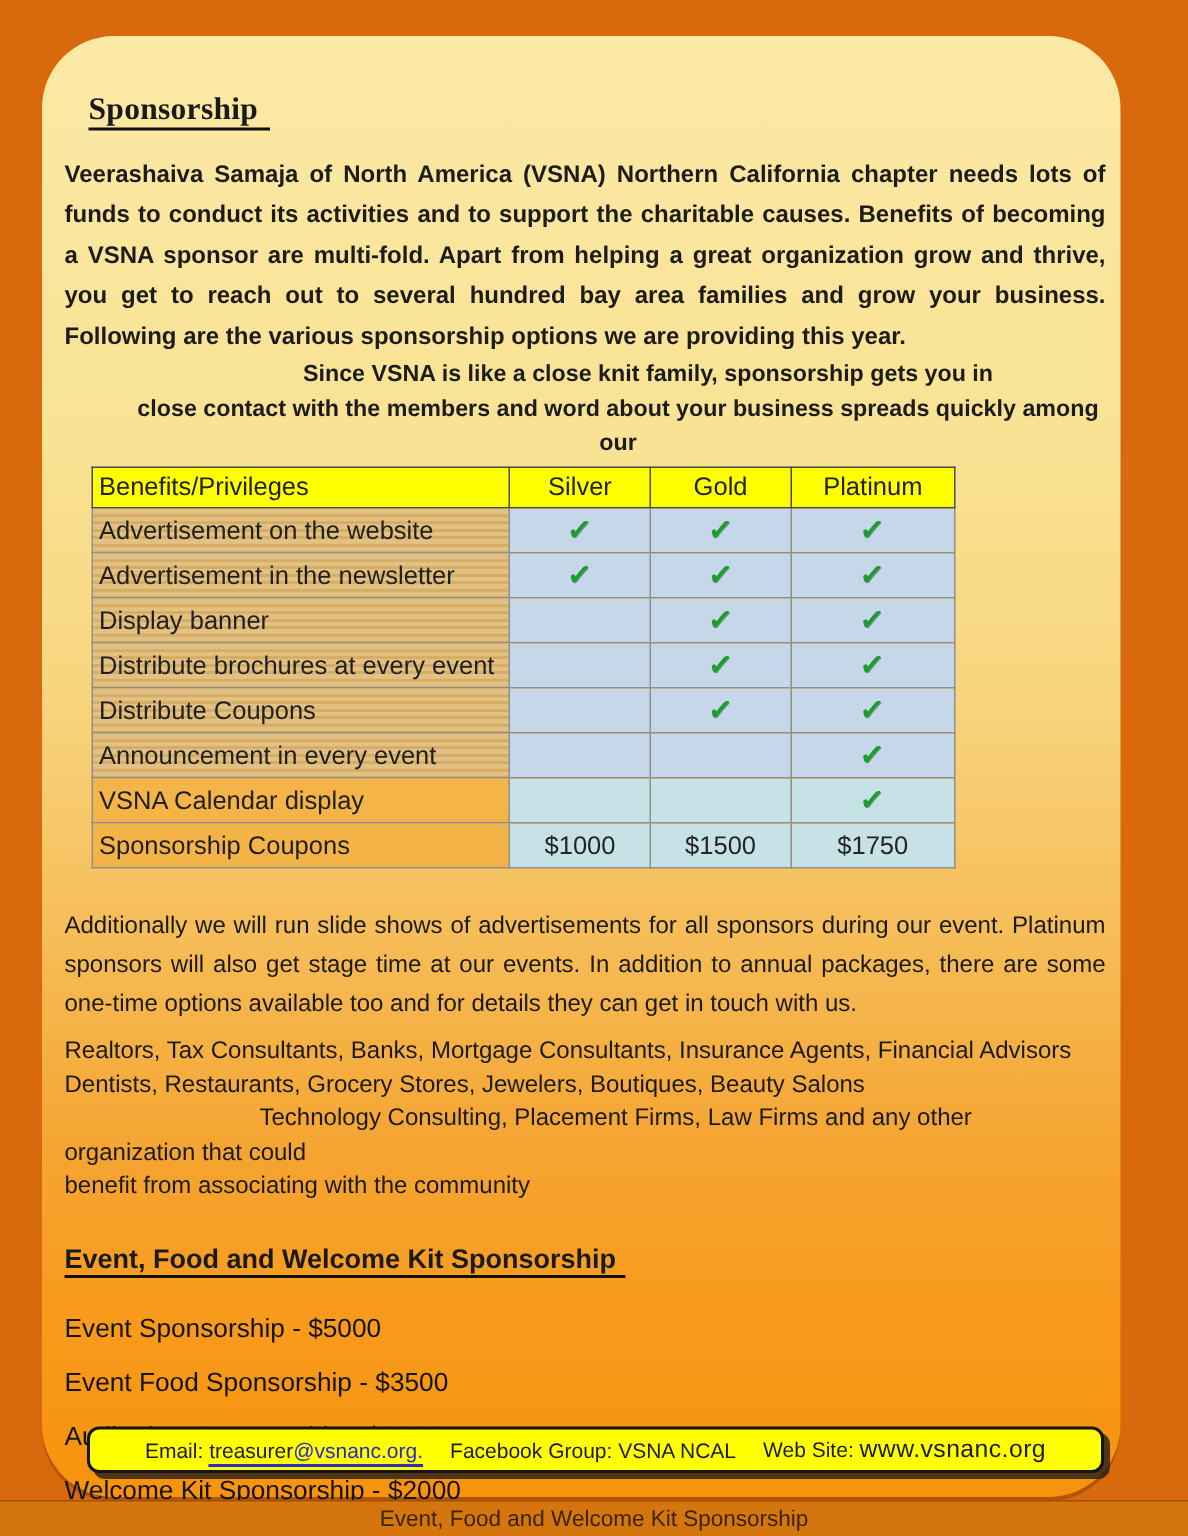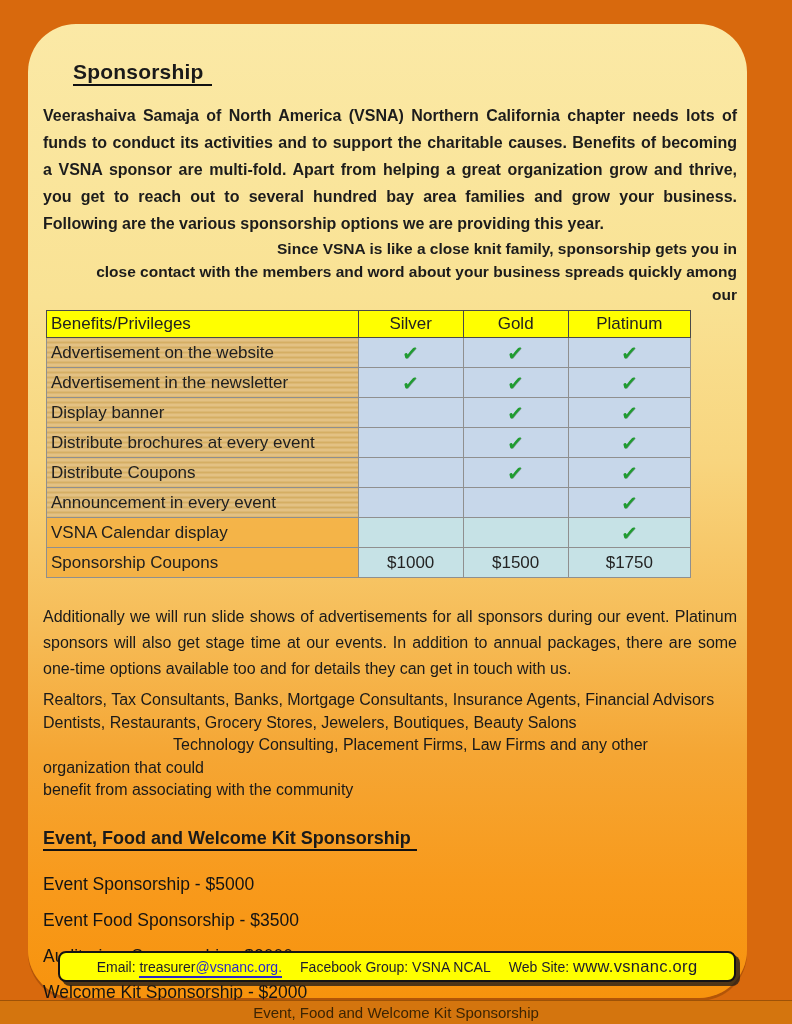--- a/index.html
+++ b/index.html
@@ -17,40 +17,41 @@
     width: 719px; height: 974px;
     border-radius: 48px;
     background: linear-gradient(180deg,
       #fbe9a6 0%, #f9e294 28%, #f8d57e 45%,
       #f6bc57 62%, #f5a634 75%, #f89a1c 88%, #f7930d 100%);
     box-shadow: 0 3px 0 rgba(110,50,0,0.35);
   }
   .card-inner { padding: 36px 10px 0 15px; }
 
   .doc-title {
-    margin-left: 30px;
+    margin-left: 16px;
     font-size: 21px; font-weight: bold;
     letter-spacing: 0.2px;
+    font-family: Liberation Serif, serif;
   }
   .doc-title .u { border-bottom: 2.5px solid #111; padding-right: 8px; padding-bottom: 1px; }
 
   .intro {
     margin-top: 18px;
     font-size: 16px; line-height: 27px;
     text-align: justify;
     color: #1c1c1c;
     font-weight: bold;
   }
-  .intro-cont { font-size: 15.5px; line-height: 23px; text-align: right; margin-left: 44px; }
+  .intro-cont { font-size: 15.5px; line-height: 23px; text-align: center; margin-left: 44px; }
   .intro-cont .indent1 { text-indent: 40px; }
 
   table.benefits {
-    margin-top: 4px; margin-left: 3px;
+    margin-top: 4px; margin-left: 18px;
     border-collapse: collapse;
-    width: 645px;
+    width: 576px;
     table-layout: fixed;
   }
   table.benefits col.c-label { width: 48.4%; }
   table.benefits col.c-silver { width: 16.3%; }
   table.benefits col.c-gold { width: 16.3%; }
   table.benefits col.c-plat { width: 19%; }
   table.benefits th, table.benefits td {
     border: 1px solid #8f8f8f;
     height: 30px;
     font-weight: normal;

